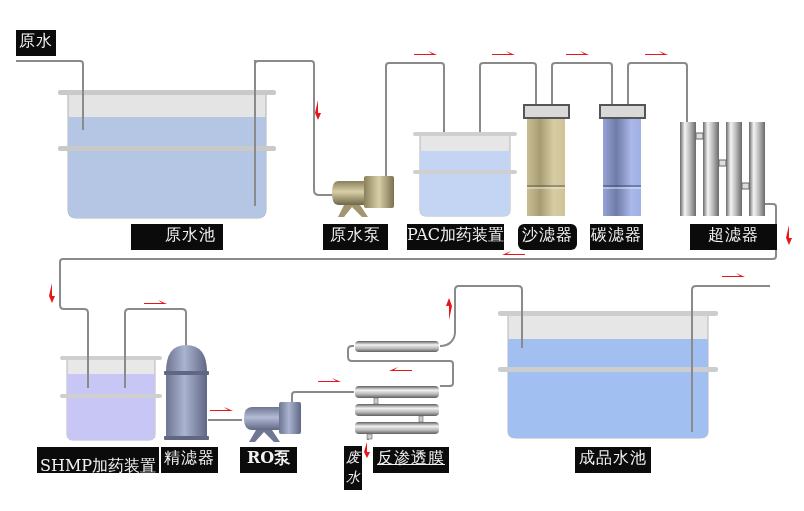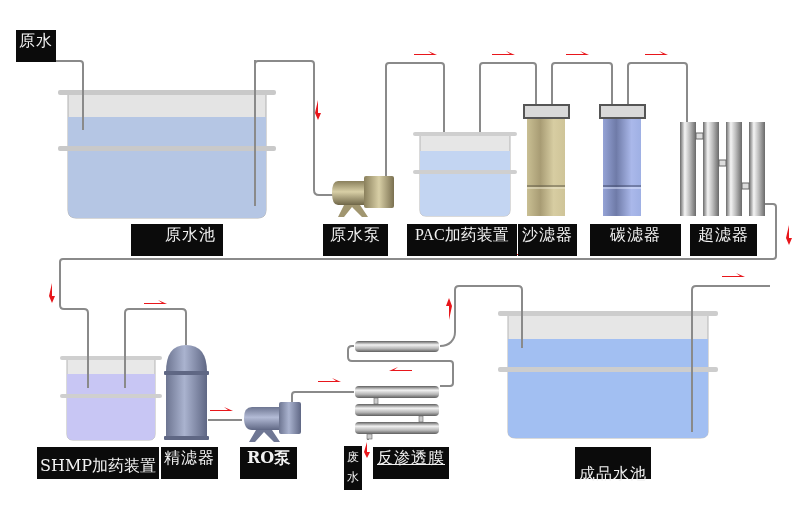--- a/index.html
+++ b/index.html
@@ -2,25 +2,25 @@
 <html><head>
 <meta charset="utf-8">
 <style>
   html, body { margin:0; padding:0; background:#ffffff; }
   body { width:804px; height:511px; position:relative; overflow:hidden;
          font-family:"DejaVu Serif", "Liberation Serif", serif; }
   #stage { position:absolute; left:0; top:0; width:804px; height:511px; }
   .label {
     position:absolute; background:#0b0b0b; color:#f2f2f2;
     font-family:"DejaVu Serif", "Liberation Serif", serif;
-    font-size:16px; line-height:22px; height:32px; padding:0 7px;
+    font-size:16px; line-height:22px; height:26px; padding:0 7px;
     white-space:nowrap; letter-spacing:1px; box-sizing:border-box;
   }
   .label.vert { width:18px; height:44px; padding:1px 0; line-height:20px;
-                font-size:12px; text-align:center; white-space:normal; letter-spacing:0; }
+                font-size:14px; text-align:center; white-space:normal; letter-spacing:0;font-style:italic; }
 </style>
 </head>
 <body>
 
 <svg id="stage" width="804" height="511" viewBox="0 0 804 511">
   <defs>
     <linearGradient id="gSand" x1="0" x2="1" y1="0" y2="0">
       <stop offset="0" stop-color="#c9bf93"></stop>
       <stop offset="0.35" stop-color="#a89c74"></stop>
       <stop offset="0.7" stop-color="#d7cda2"></stop>
@@ -185,22 +185,22 @@
     <path d="M412 370 H394 L398 367 L389 371 H412 Z"></path>
     <path d="M449 320 V306 L446 306 L449 298 L452 306 Z"></path>
     <path d="M722 276 H740 L736 273 L745 277 H722 Z"></path>
     <path d="M367 442 V452 L370 452 L367 458 L364 452 Z"></path>
   </g>
 </svg>
 
 <div class="label" style="left:16px;top:30px;padding:0 3px;">原水</div>
 <div class="label" style="left:131px;top:224px;padding-left:34px;">原水池</div>
 <div class="label" style="left:323px;top:224px;">原水泵</div>
-<div class="label" style="left:407px;top:224px;padding:0 8px;letter-spacing:0;font-family:Liberation Serif, serif;">PAC加药装置</div>
-<div class="label" style="left:518px;top:224px;padding:0 4px;">沙滤器</div>
-<div class="label" style="left:590px;top:224px;padding:0 20px;">碳滤器</div>
-<div class="label" style="left:690px;top:224px;padding:0 8px;">超滤器</div>
+<div class="label" style="left:407px;top:224px;padding:0 0;letter-spacing:0;">PAC加药装置</div>
+<div class="label" style="left:518px;top:224px;padding:0 4px;border-radius:6px;">沙滤器</div>
+<div class="label" style="left:590px;top:224px;padding:0 1px;">碳滤器</div>
+<div class="label" style="left:690px;top:224px;padding:0 18px;">超滤器</div>
 <div class="label" style="left:37px;top:447px;padding:8px 3px;letter-spacing:0;">SHMP加药装置</div>
 <div class="label" style="left:161px;top:447px;padding:0 3px;">精滤器</div>
 <div class="label" style="left:240px;top:447px;padding:0 7px;letter-spacing:0;font-weight:bold;">RO泵</div>
 <div class="label vert" style="left:344px;top:446px;">废水</div>
 <div class="label" style="left:373px;top:447px;padding:0 4px;text-decoration:underline;">反渗透膜</div>
-<div class="label" style="left:575px;top:447px;padding:16px 4px;">成品水池</div>
+<div class="label" style="left:575px;top:447px;padding:0 4px;">成品水池</div>
 
 </body></html>

